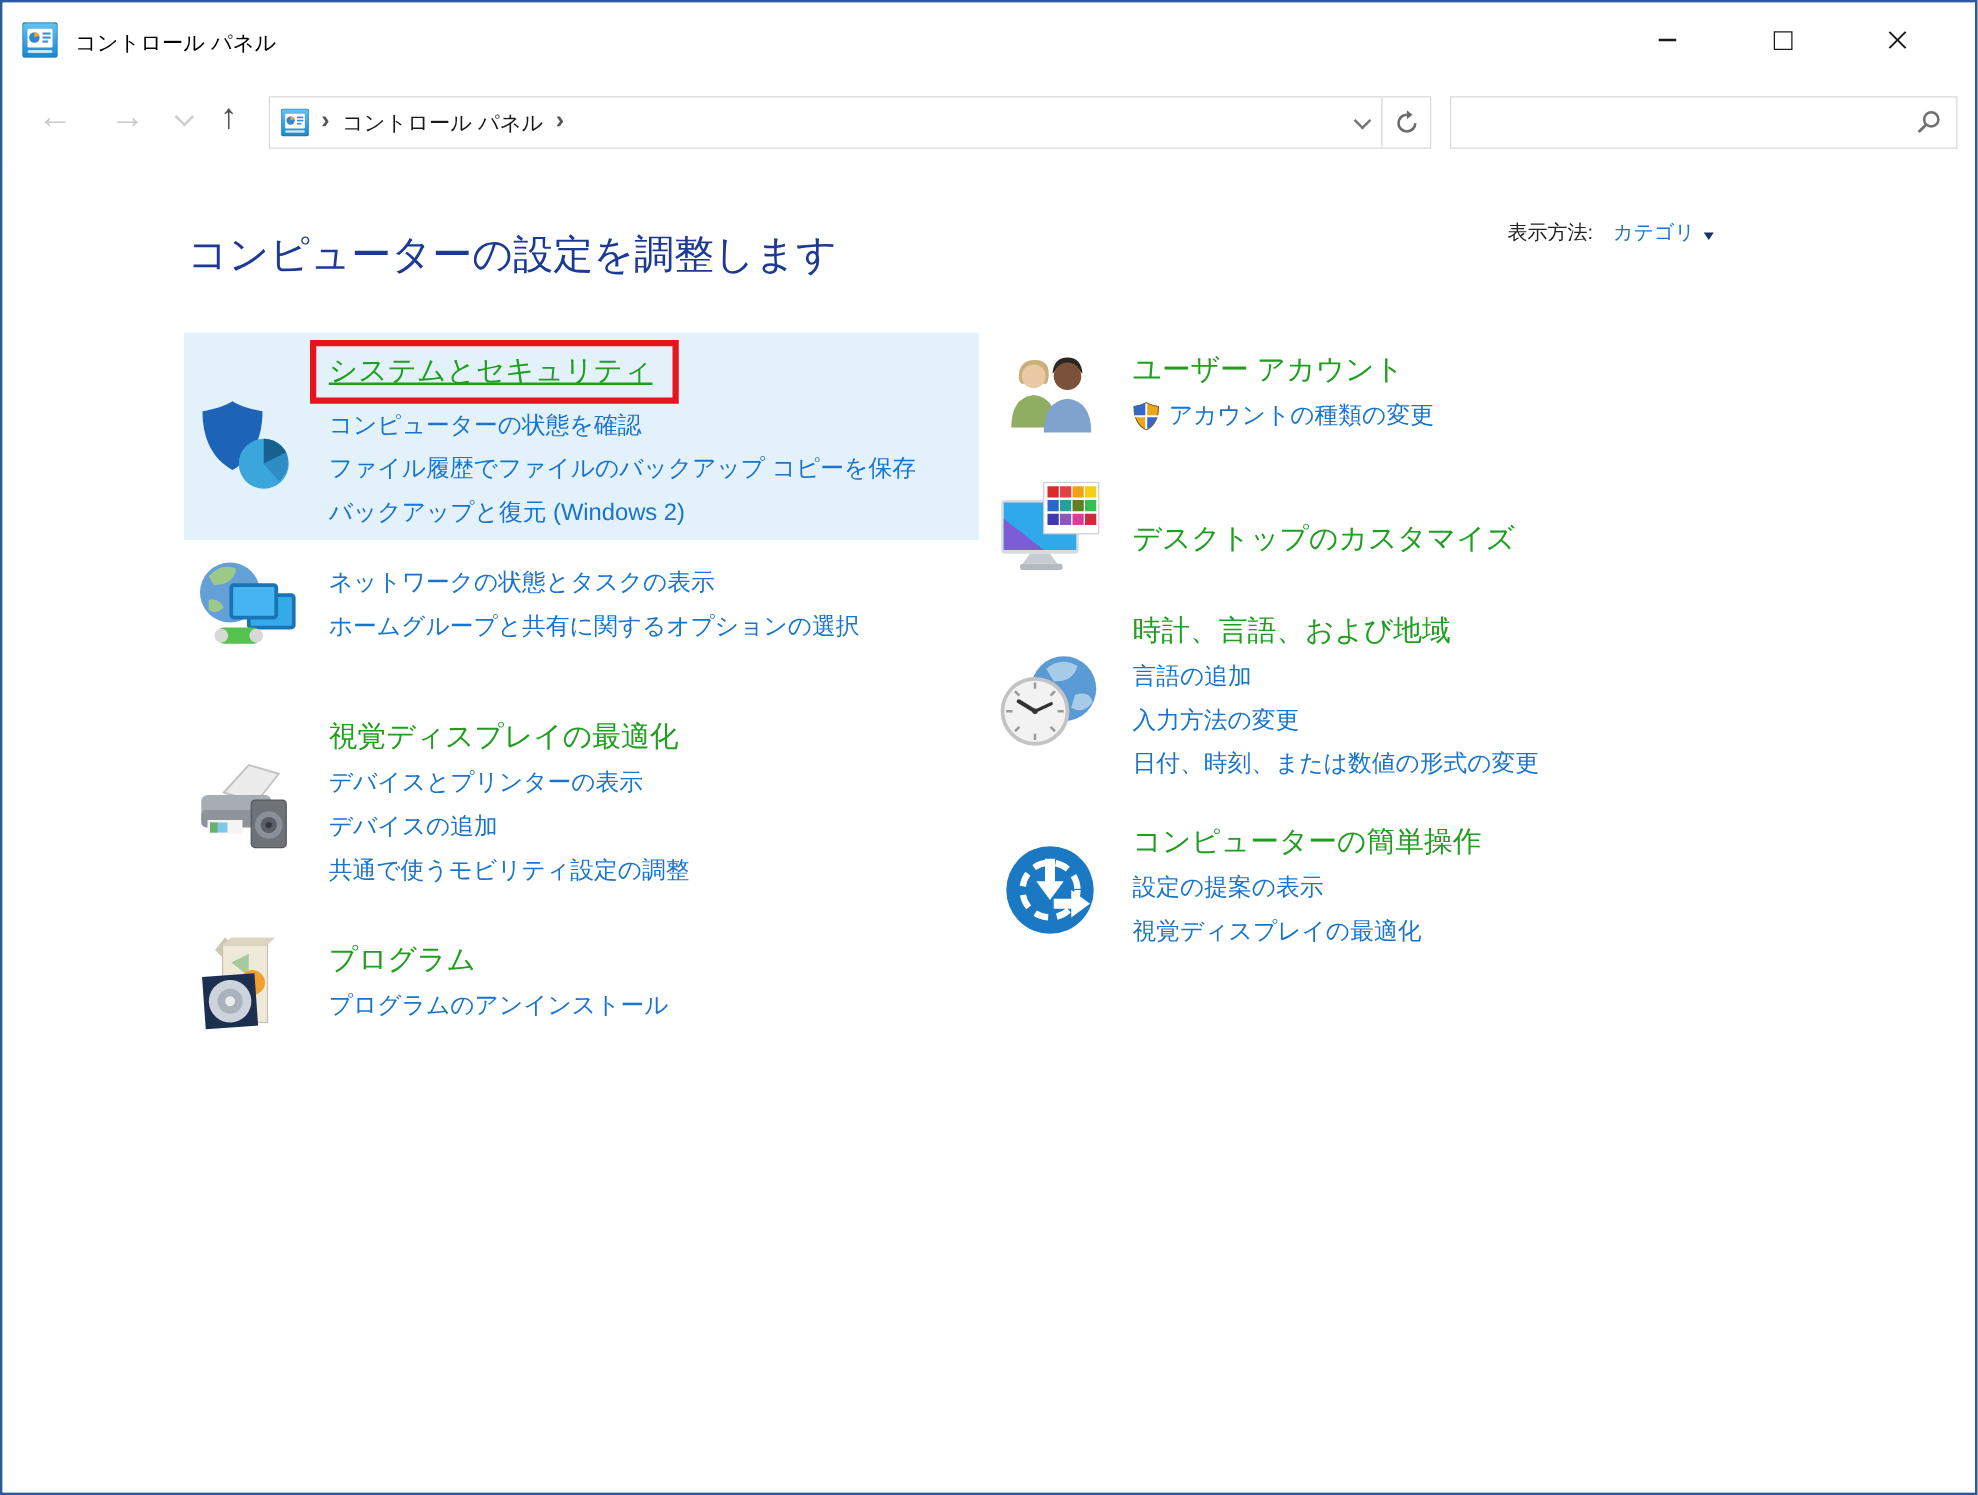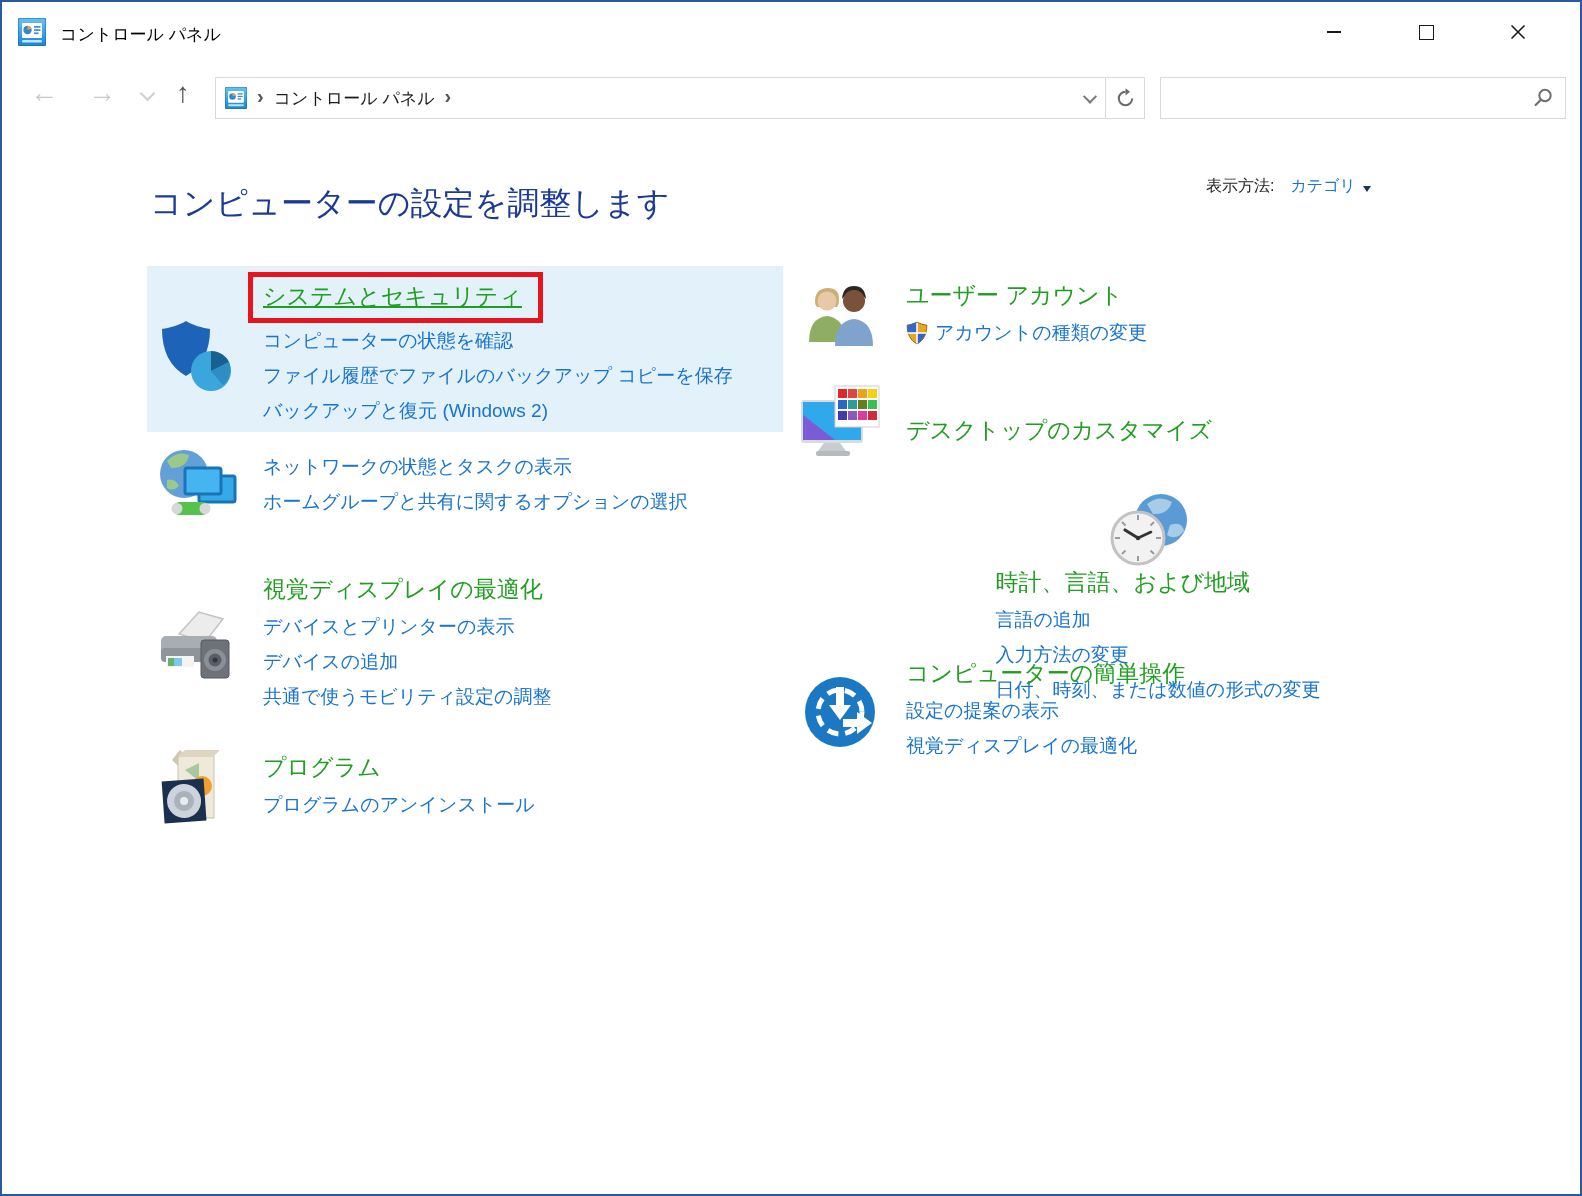--- a/index.html
+++ b/index.html
@@ -57,21 +57,21 @@
   .cat-ss{top:136px;height:166px;background:#e3f1fb;padding-top:8px;}
   .cat-ss .icon-wrap{padding-top:8px;}
   .redbox{display:inline-block;border:5px solid #e8141d;padding:4px 16px 7px 10px;margin:-6px 0 0 -15px;}
   .redbox .cat-title{text-decoration:underline;margin-bottom:0;}
   .cat-net{top:310px;padding-top:4px;}
   .cat-hw{top:440px;padding-top:4px;}
   .cat-prog{top:612px;padding-top:4px;}
   .cat-user{top:146px;padding-top:4px;}
   .cat-desk{top:252px;}
   .cat-desk .cat-title{margin-top:20px;}
-  .cat-clock{top:355px;padding-top:4px;flex-direction:column;}
+  .cat-clock{top:355px;padding-top:4px;}
   .cat-ease{top:524px;padding-top:4px;}
 </style>
 </head>
 <body>
 
 <div class="window">
 
   <div class="titlebar">
     <svg class="app-icon" viewBox="0 0 28 28">
       <defs>

